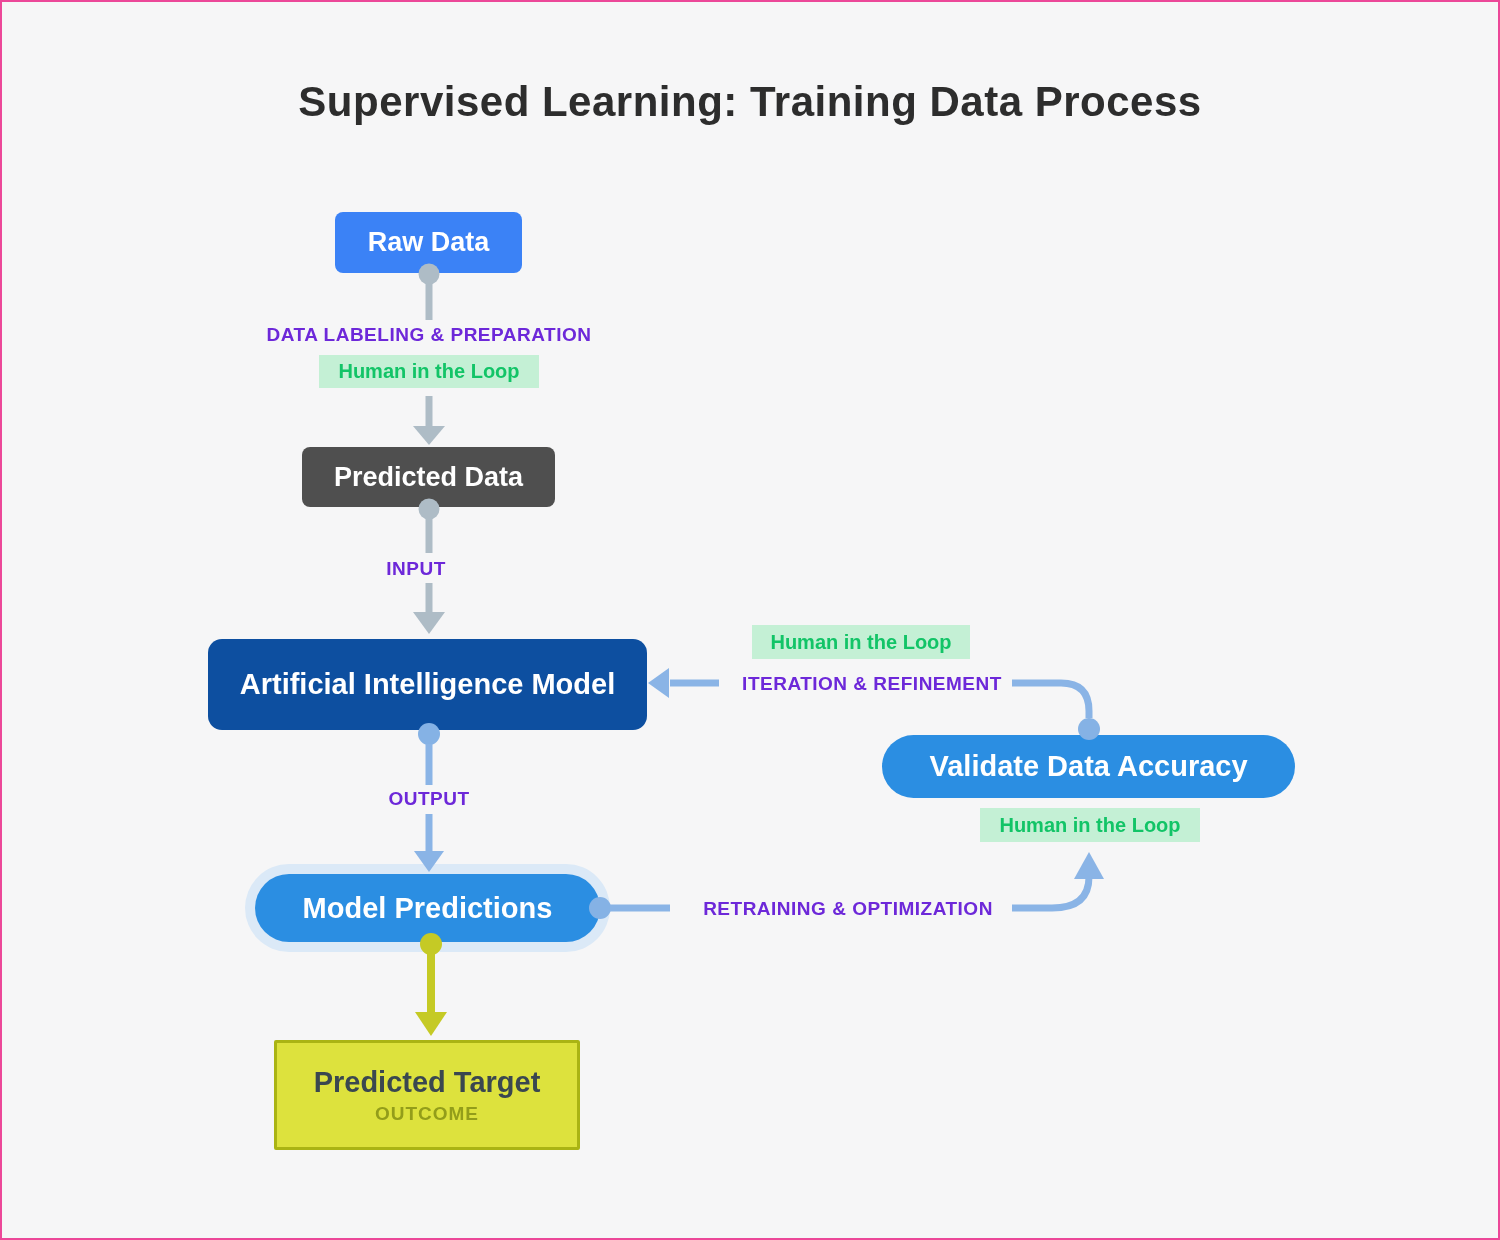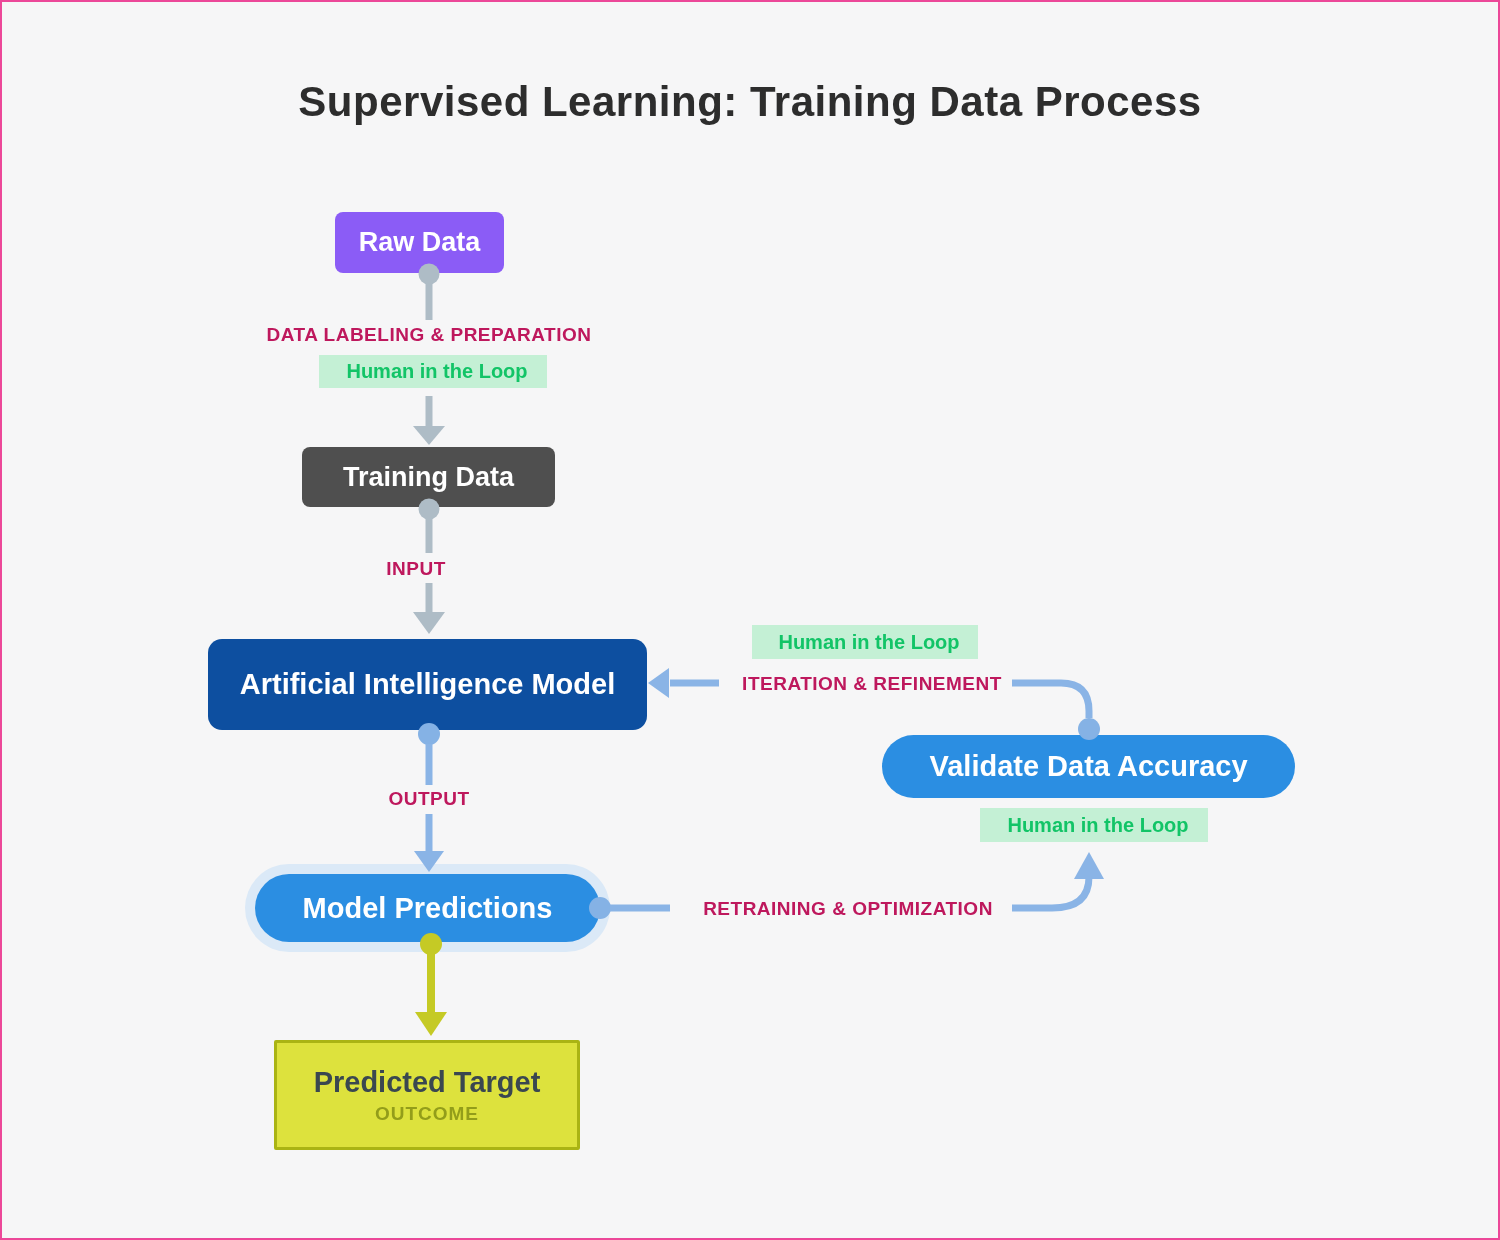--- a/index.html
+++ b/index.html
@@ -10,42 +10,42 @@
   }
   .abs{position:absolute;}
   .title{
     left:0;top:76px;width:100%;text-align:center;
     font-size:42px;font-weight:bold;color:#2d2d2d;letter-spacing:.5px;
   }
   .node{
     display:flex;align-items:center;justify-content:center;flex-direction:column;
     color:#fff;font-weight:bold;text-align:center;box-sizing:border-box;
   }
-  .node-raw{left:333px;top:210px;width:169px;height:61px;background:#8b5cf6;border-radius:8px;font-size:27px;}
+  .node-raw{left:333px;top:210px;width:187px;height:61px;background:#3b82f6;border-radius:8px;font-size:27px;}
   .node-enriched{left:300px;top:445px;width:253px;height:60px;background:#4f4f4f;border-radius:8px;font-size:27px;}
   .node-ai{left:206px;top:637px;width:439px;height:91px;background:#0d4fa0;border-radius:14px;font-size:29px;gap:3px;}
   .node-ai .sub{font-size:19px;color:#a9b8d6;letter-spacing:.5px;}
   .node-validate{left:880px;top:733px;width:413px;height:63px;background:#2b8ee2;border-radius:32px;font-size:29px;}
   .node-predictions{left:253px;top:872px;width:345px;height:68px;background:#2b8ee2;border-radius:34px;
     font-size:29px;box-shadow:0 0 0 10px #dbe9f7;}
   .node-target{left:272px;top:1038px;width:306px;height:110px;background:#dde23d;border:3px solid #aab414;
     border-radius:2px;font-size:29px;color:#3a4750;gap:4px;}
   .node-target .sub{font-size:19px;color:#939d1a;letter-spacing:1px;}
   .edge-label{
-    font-size:19px;font-weight:bold;color:#be185d;letter-spacing:.5px;
+    font-size:19px;font-weight:bold;color:#6d28d9;letter-spacing:.5px;
     text-align:center;
   }
   .lbl-labeling{left:177px;top:322px;width:500px;}
   .lbl-input{left:314px;top:556px;width:200px;}
   .lbl-iteration{left:720px;top:671px;width:300px;}
   .lbl-output{left:327px;top:786px;width:200px;}
   .lbl-retraining{left:671px;top:896px;width:350px;}
   .badge{
     display:flex;align-items:center;justify-content:center;
-    background:#c4f0d5;color:#12c467;font-size:20px;font-weight:bold;padding-left:8px;
+    background:#c4f0d5;color:#12c467;font-size:20px;font-weight:bold;
   }
   .badge-1{left:317px;top:353px;width:220px;height:33px;}
   .badge-2{left:750px;top:623px;width:218px;height:34px;}
   .badge-3{left:978px;top:806px;width:220px;height:34px;}
   svg.connectors{left:0;top:0;width:1500px;height:1240px;pointer-events:none;}
   .c-gray{stroke:#aebcc6;}
   .c-blue{stroke:#8ab4e6;}
   .c-olive{stroke:#c5ca25;}
   .f-gray{fill:#aebcc6;}
   .f-blue{fill:#8ab4e6;}
@@ -65,21 +65,21 @@
     <span>Raw Data</span>
   </div>
 
   <div class="abs edge-label lbl-labeling">DATA LABELING &amp; PREPARATION</div>
 
   <div class="abs badge badge-1">
     <span>Human in the Loop</span>
   </div>
 
   <div class="abs node node-enriched">
-    <span>Training Data</span>
+    <span>Predicted Data</span>
   </div>
 
   <div class="abs edge-label lbl-input">INPUT</div>
 
   <div class="abs node node-ai">
     <span>Artificial Intelligence Model</span>
   </div>
 
   <div class="abs badge badge-2">
     <span>Human in the Loop</span>

